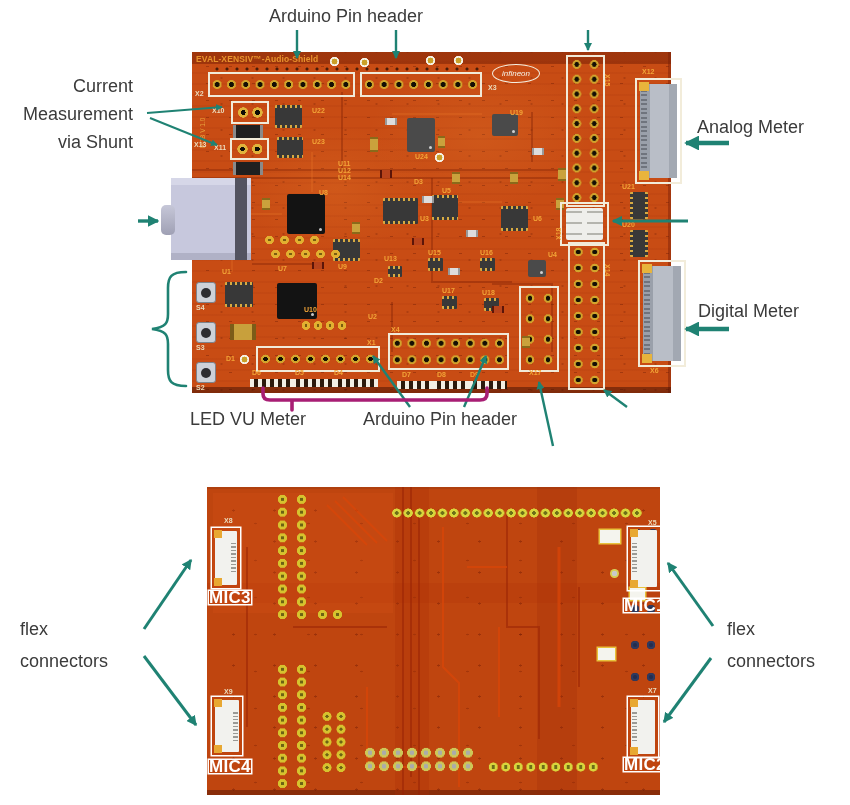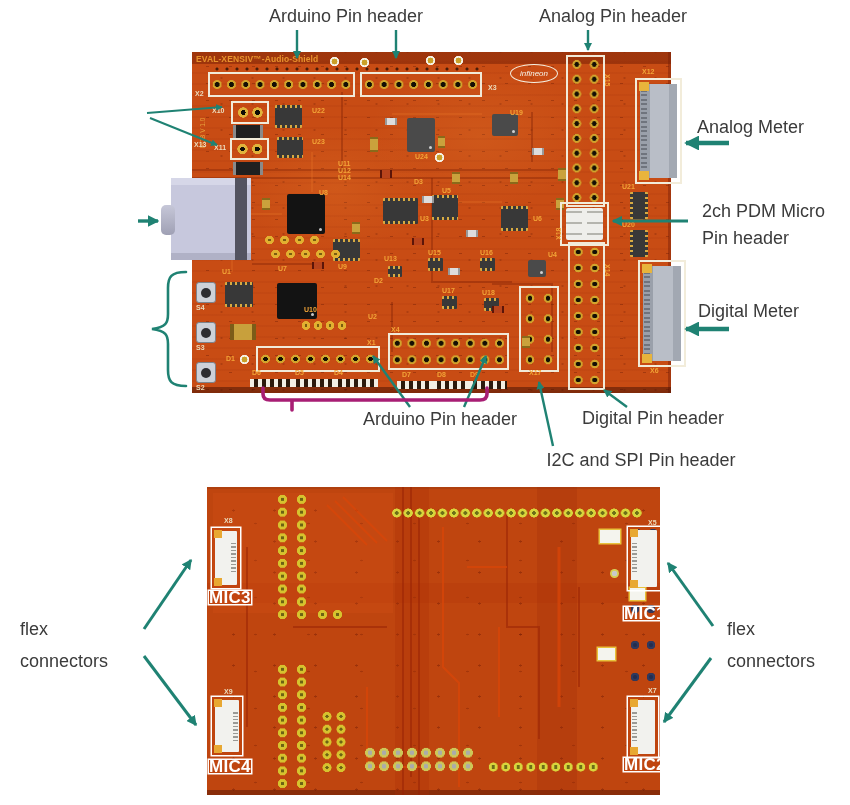--- a/index.html
+++ b/index.html
@@ -133,21 +133,21 @@
       <g stroke="rgba(235,120,40,.28)" stroke-width="2" fill="none">
         <path d="M0,162 H90"></path>
           <path d="M200,62 H290"></path>
           <path d="M120,100 V140"></path>
         <path d="M260,150 H310"></path>
           <path d="M40,180 V220"></path>
       </g>
     </svg>
     <div class="b1title">EVAL-XENSIV™-Audio-Shield</div>
     <div class="b1ver">PCB V 1.0</div>
-    <div class="logo" style="left:318px;top:12px;width:48px;height:19px">
+    <div class="logo" style="left:300px;top:12px;width:48px;height:19px">
       <span>infineon</span>
     </div>
   <span class="silk w" style="left: 3px; top: 38px;">X2</span>
       <span class="silk w" style="left: 296px; top: 32px;">X3</span>
       <span class="silk w" style="left: 20px; top: 55px;">X10</span>
       <span class="silk w" style="left: 22px; top: 92px;">X11</span>
       <span class="silk w" style="left: 2px; top: 89px;">X13</span>
       <span class="silk" style="left: 120px; top: 55px;">U22</span>
       <span class="silk" style="left: 120px; top: 86px;">U23</span>
       <span class="silk" style="left: 223px; top: 101px;">U24</span>
@@ -306,21 +306,21 @@
         <path d="M260,80 H300"></path>
           <path d="M160,200 V280 H220"></path>
           <path d="M292,140 V230"></path>
       </g>
     </svg>
   <span class="silk w" style="left: 17px; top: 30px;">X8</span>
       <span class="silk mic" style="left: 2px; top: 104px;">MIC3</span>
       <span class="silk w" style="left: 17px; top: 201px;">X9</span>
       <span class="silk mic" style="left: 2px; top: 273px;">MIC4</span>
       <span class="silk w" style="left: 441px; top: 32px;">X5</span>
-      <span class="silk mic" style="left: 417px; top: 120px; text-decoration: underline;">MIC1</span>
+      <span class="silk mic" style="left: 417px; top: 112px; text-decoration: underline;">MIC1</span>
       <span class="silk w" style="left: 441px; top: 200px;">X7</span>
       <span class="silk mic" style="left: 417px; top: 271px;">MIC2</span>
       <div class="cmp tdrop" style="left: 66px; top: 6px; width: 38px; height: 128px; background-size: 19px 12.8px;"></div>
       <div class="cmp tdrop" style="left: 66px; top: 176px; width: 38px; height: 127px; background-size: 19px 12.7px;"></div>
       <div class="cmp tdrop" style="left: 113px; top: 223px; width: 28px; height: 64px; background-size: 14px 12.8px;"></div>
       <div class="cmp tdrop" style="left: 108px; top: 120px; width: 30px; height: 15px; background-size: 15px 15px;"></div>
       <div class="cmp goldrow" style="left: 184px; top: 19px; width: 252px; height: 14px; background-size: 11.45px 14px;"></div>
       <div class="cmp silv" style="left: 156px; top: 259px; width: 112px; height: 27px; background-size: 14px 13.5px;"></div>
       <div class="cmp goldrow" style="left: 280px; top: 273px; width: 112px; height: 14px; background-size: 12.5px 14px;"></div>
       <div class="cmp nv" style="left: 426px; top: 42px; width: 8px; height: 8px;"></div>
@@ -385,34 +385,33 @@
         <line x1="144" y1="629" x2="191" y2="560" stroke="#1f8273" stroke-width="3" marker-end="url(#ah)"></line>
         <line x1="144" y1="656" x2="196" y2="725" stroke="#1f8273" stroke-width="3" marker-end="url(#ah)"></line>
         <line x1="713" y1="626" x2="668" y2="563" stroke="#1f8273" stroke-width="3" marker-end="url(#ah)"></line>
         <line x1="711" y1="658" x2="664" y2="722" stroke="#1f8273" stroke-width="3" marker-end="url(#ah)"></line>
       </g>
     <path id="brace" fill="none" stroke-width="2.6" stroke-linecap="round" d="M186,272 C171,272 168,277 168,288 L168,314 C168,323 166,327 152,329 C166,331 168,335 168,344 L168,370 C168,381 171,386 186,386" stroke="#1f8273"></path>
     <path id="bracket" fill="none" stroke-width="3.6" stroke-linecap="round" d="M263,388 L263,394 Q263,400 270,400 L480,400 Q487,400 487,394 L487,388 M292,400 L292,410" stroke="#a81e74"></path>
   </svg>
 
   <div class="lbl c" style="left:346px;top:4px">Arduino Pin header</div>
-  <div class="lbl c" style="left:613px;top:4px">Analog Pin header</div>
-
-
-
-
+
+  <div class="lbl r lh28" style="left:133px;top:72px">
+    <div>Current</div>
+    <div>Measurement</div>
+    <div>via Shunt</div>
+  </div>
+
+
+
+  <div class="lbl" style="left:190px;top:407px">LED VU Meter</div>
   <div class="lbl c" style="left:440px;top:407px">Arduino Pin header</div>
-  <div class="lbl c" style="left:653px;top:406px">Digital Pin header</div>
-  <div class="lbl c" style="left:641px;top:448px">I2C and SPI Pin header</div>
 
   <div class="lbl" style="left:697px;top:115px">Analog Meter</div>
-  <div class="lbl lh27" style="left:702px;top:198px">
-    <div>2ch PDM Micro</div>
-    <div>Pin header</div>
-  </div>
   <div class="lbl" style="left:698px;top:299px">Digital Meter</div>
 
   <div class="lbl lh32" style="left:20px;top:613px">
     <div>flex</div>
     <div>connectors</div>
   </div>
   <div class="lbl lh32" style="left:727px;top:613px">
     <div>flex</div>
     <div>connectors</div>
   </div>

